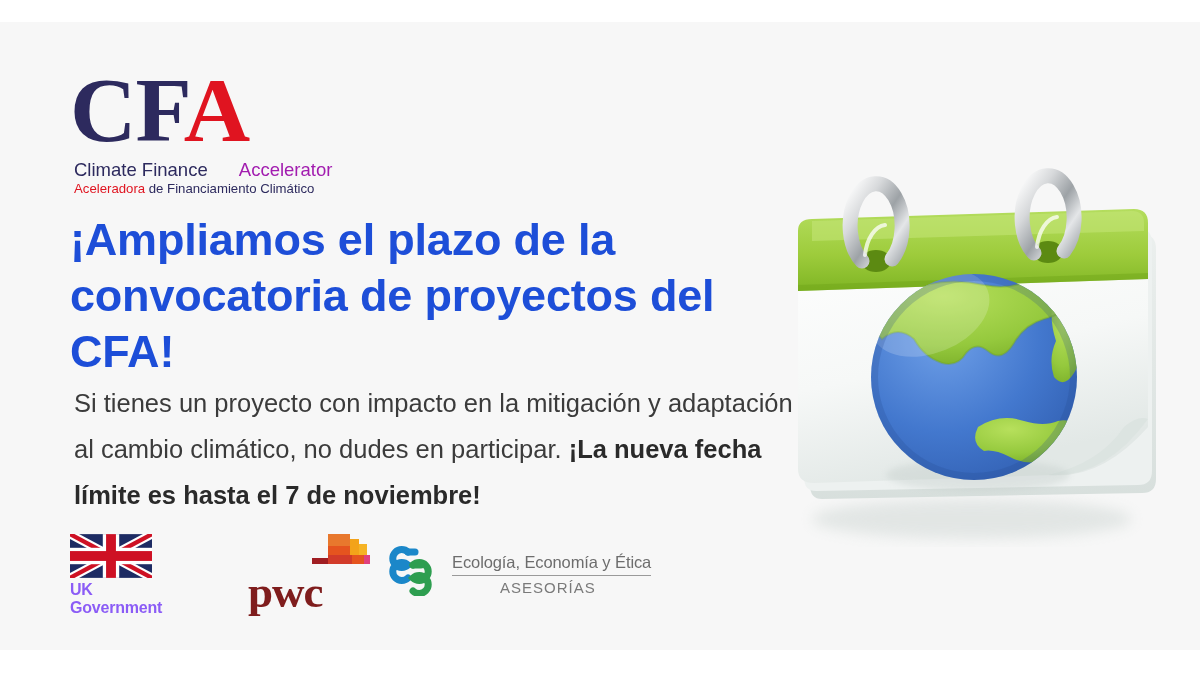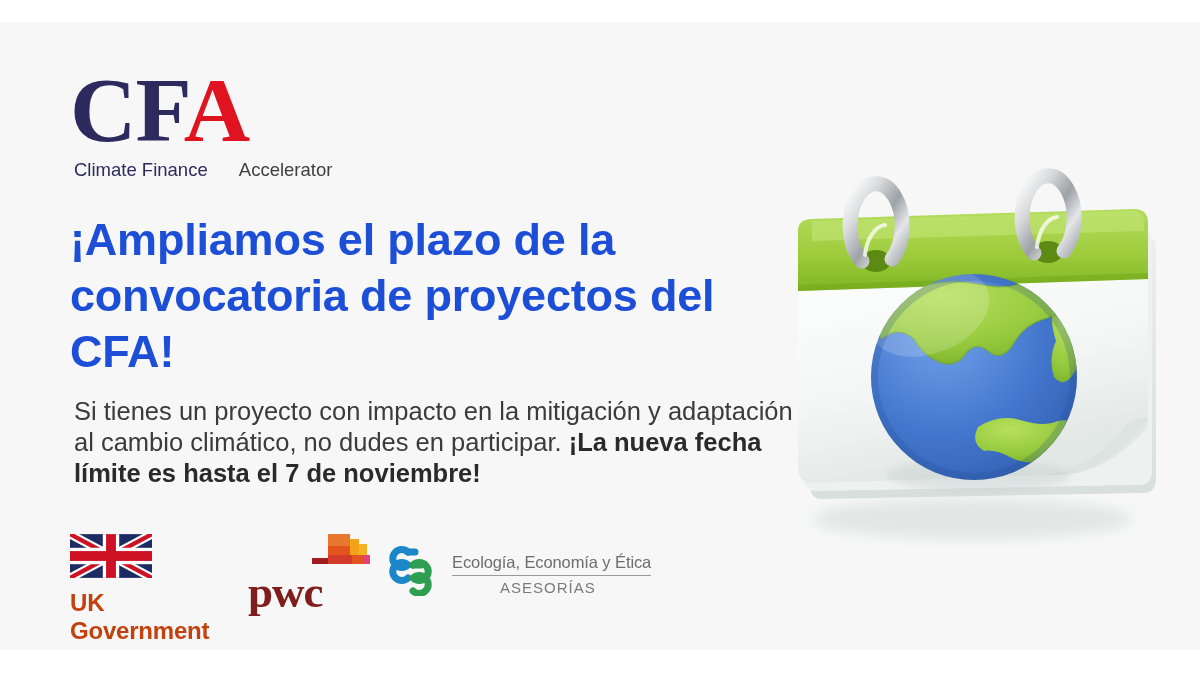--- a/index.html
+++ b/index.html
@@ -37,21 +37,21 @@
     white-space: nowrap;
   }
   .cfa-letters .red { color: #E01420; }
   .cfa-line1 {
     font-size: 18.5px;
     line-height: 21px;
     color: #2D2A5E;
     white-space: nowrap;
     margin-top: 1px;
   }
-  .cfa-line1 .red { color: #404040; margin-left: 26px; }
+  .cfa-line1 .red { color: #a21caf; margin-left: 26px; }
   .cfa-line2 {
     font-size: 13.2px;
     line-height: 16px;
     color: #2D2A5E;
     white-space: nowrap;
     margin-top: 1px;
   }
   .cfa-line2 .red { color: #E01420; }
 
   
@@ -65,23 +65,22 @@
     color: #1d4ed8;
     letter-spacing: -0.2px;
   }
 
   
   .bodycopy {
     position: absolute;
     left: 74px; top: 358px;
     width: 740px;
     font-size: 25.5px;
-    line-height: 31px;
+    line-height: 46px;
     color: #3B3B3B;
-    margin-top: 16px;
   }
   .bodycopy .emph {
     font-weight: 700;
     color: #2A2A2A;
   }
 
   
   .footer-logos {
     position: absolute;
     left: 70px; top: 504px;
@@ -89,24 +88,24 @@
   }
   .logo-block { position: absolute; top: 0; }
 
   
   #logo-uk { left: 0px; top: 8px; }
   .uk-flag {
     width: 82px; height: 44px;
     display: block;
   }
   .uk-label {
-    font-size: 24px;
-    font-weight: 700;
-    color: #c2410c;
-    margin-top: 11px;
+    font-size: 16px;
+    font-weight: 700;
+    color: #8b5cf6;
+    margin-top: 3px;
     letter-spacing: -0.2px;
   }
 
   
   #logo-pwc { left: 178px; top: 6px; }
   .pwc-mark { width: 92px; height: 40px; display: block; margin-left: 42px;}
   .pwc-word {
     font-family: "Liberation Serif", serif;
     font-weight: 700;
     font-size: 45px;
@@ -146,20 +145,21 @@
   #calendar-art svg { display: block; width: 100%; height: 100%; }
 </style>
 </head>
 <body>
 
 <div id="poster">
 
   <div class="cfa-logo">
     <div class="cfa-letters"><span>CF</span><span class="red">A</span></div>
     <div class="cfa-line1"><span>Climate Finance </span><span class="red">Accelerator</span></div>
+    <div class="cfa-line2"><span class="red">Aceleradora</span><span> de Financiamiento Climático</span></div>
   </div>
 
   <div class="headline">¡Ampliamos el plazo de la convocatoria de proyectos del CFA!</div>
 
   <div class="bodycopy"><span>Si tienes un proyecto con impacto en la mitigación y adaptación al cambio climático, no dudes en participar. </span><span class="emph">¡La nueva fecha límite es hasta el 7 de noviembre!</span></div>
 
   <div class="footer-logos">
 
     <div class="logo-block" id="logo-uk">
       <svg class="uk-flag" viewBox="0 0 60 32">

